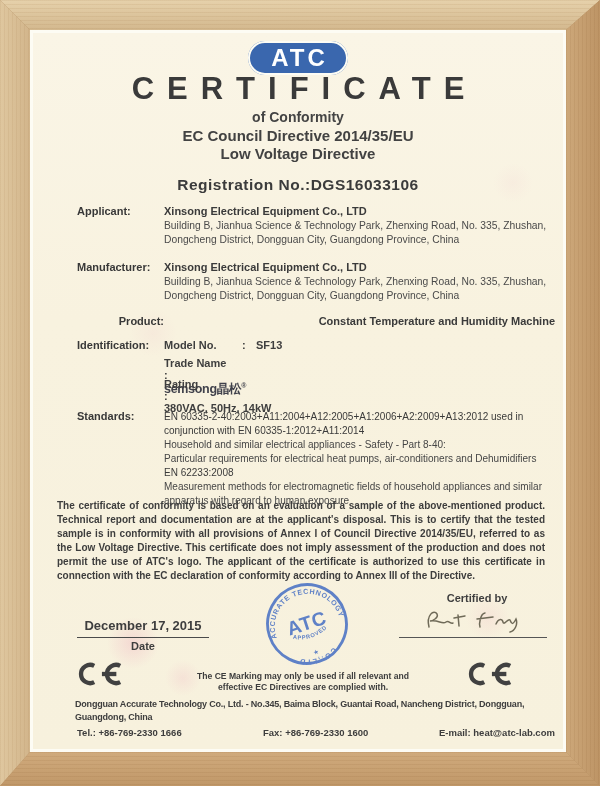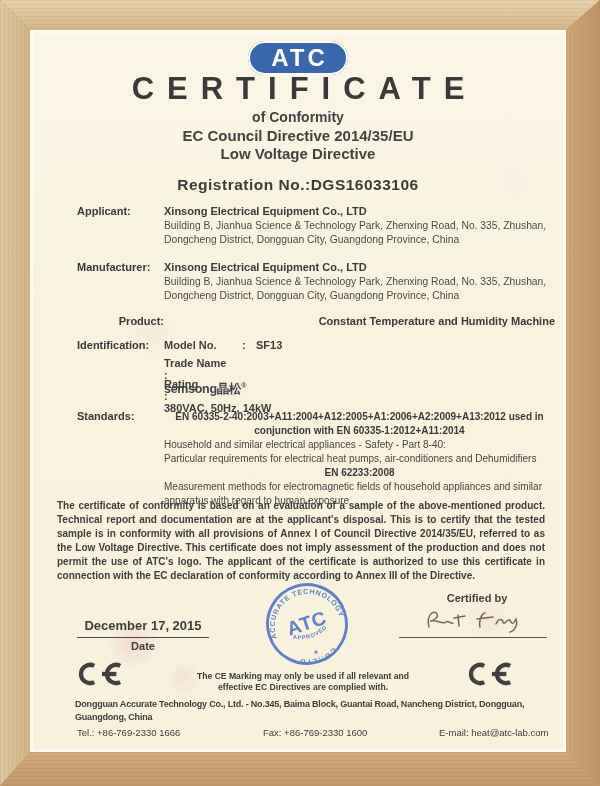--- a/index.html
+++ b/index.html
@@ -42,35 +42,35 @@
   .row .val{flex:1;}
   .name{font-size:11px;font-weight:bold;color:#3a3a3a;}
   .addr{font-size:10.3px;color:#4a4a4a;line-height:13.5px;margin-top:2px;}
   .subrow{left:131px;display:flex;flex-direction:column;}
   .subrow .slbl{width:78px;flex:none;font-size:11px;font-weight:bold;}
   .subrow .sep{width:14px;flex:none;font-size:11px;font-weight:bold;}
   .subrow .sval{font-size:11px;font-weight:bold;}
   .brand{font-size:12.5px;font-weight:bold;color:#40414b;letter-spacing:-.3px;}
   .brand sup{font-size:7px;}
   .std{font-size:10px;line-height:14px;color:#464646;}
-  .std.b{font-weight:bold;color:#3a3a3a;text-align:center;}
+  .std.b{font-weight:normal;color:#3a3a3a;}
   .body-par{top:466px;left:24px;width:488px;font-size:10px;font-weight:bold;line-height:14px;text-align:justify;color:#3d3d3d;}
   .date-val{top:585px;left:44px;width:132px;text-align:center;font-size:13px;font-weight:bold;border-bottom:1.5px solid #4a4a4a;padding-bottom:4px;}
   .date-lbl{top:607px;left:44px;width:132px;text-align:center;font-size:11px;font-weight:bold;}
   .certby{top:559px;left:376px;width:136px;text-align:center;font-size:11px;font-weight:bold;}
   .sig{top:572px;left:388px;width:116px;height:32px;}
   .sigline{top:604px;left:366px;width:148px;border-top:1.2px solid #555;}
   .stamp{left:231px;top:548px;width:86px;height:86px;opacity:.88;}
   .ce{width:50px;height:34px;}
   .ce-l{left:42px;top:624px;}
   .ce-r{left:432px;top:624px;}
   .ce-note{top:638px;left:138px;width:264px;text-align:center;font-size:8.6px;font-weight:bold;line-height:11px;color:#3d3d3d;}
   .company{top:665px;left:42px;width:488px;font-size:9px;font-weight:bold;letter-spacing:-.2px;line-height:12.5px;color:#3d3d3d;}
   .company div{white-space:nowrap;}
-  .contact{top:694px;font-size:9.5px;font-weight:normal;color:#3d3d3d;white-space:nowrap;}
+  .contact{top:694px;font-size:9.5px;font-weight:bold;color:#3d3d3d;white-space:nowrap;}
   .tel{left:44px;} .fax{left:230px;} .email{left:406px;}
 </style>
 </head>
 <body>
 
 <div class="frame f-top"></div>
 <div class="frame f-left"></div>
 <div class="frame f-right"></div>
 <div class="frame f-bottom"></div>
 

